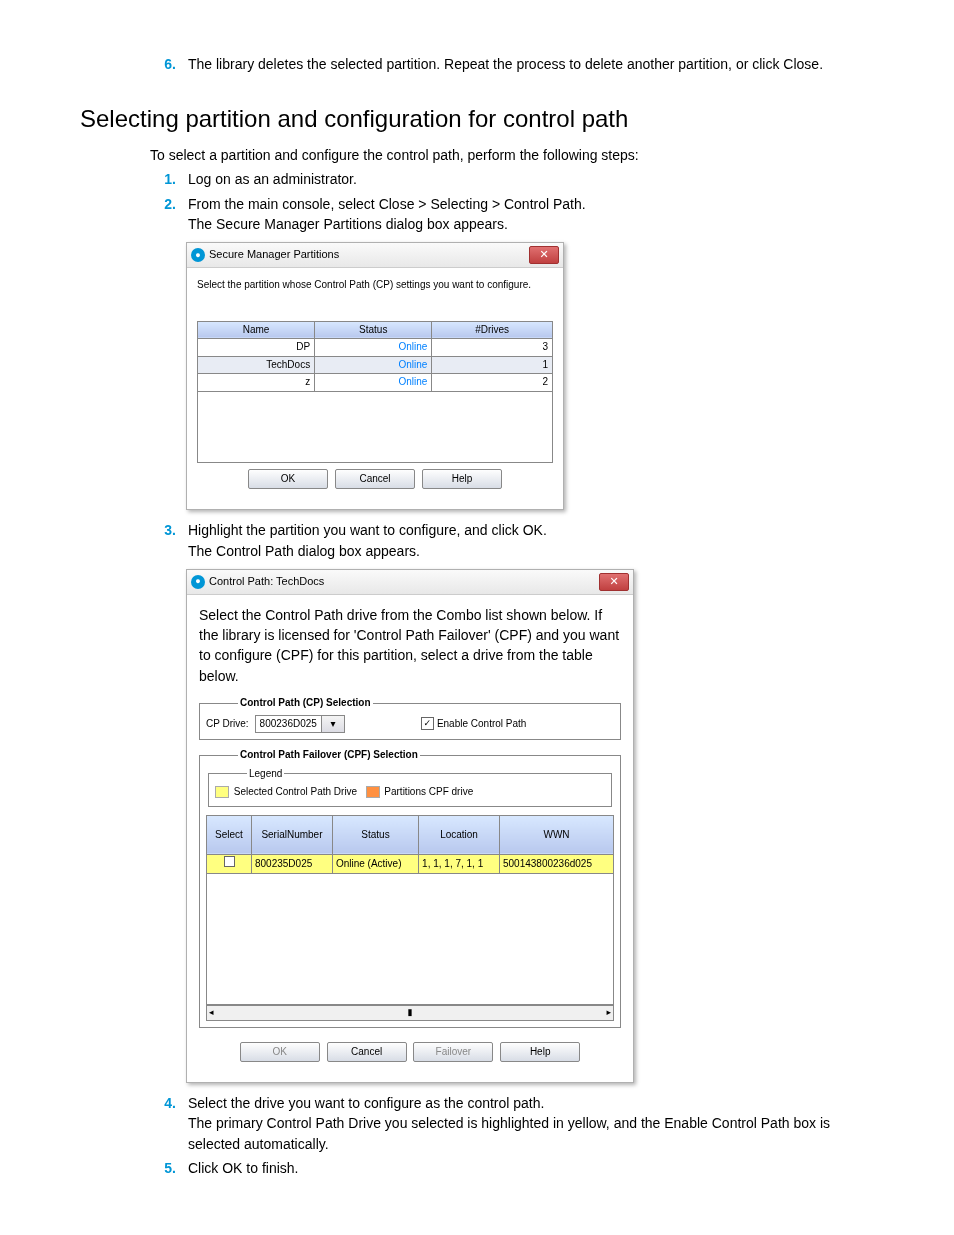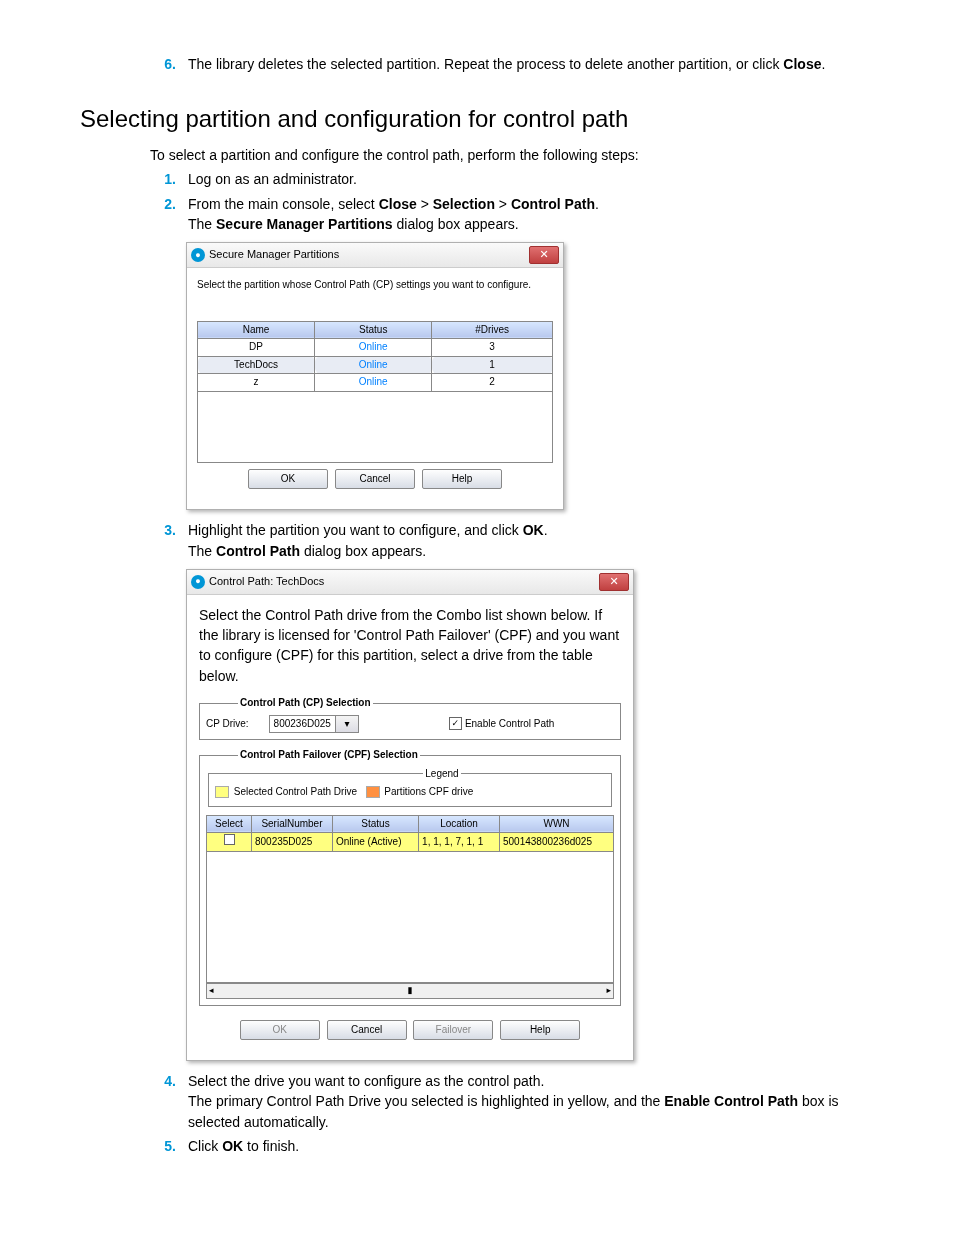--- a/index.html
+++ b/index.html
@@ -23,21 +23,21 @@
   }
   .ol-row { display: flex; margin: 4px 0 4px 70px; }
   .ol-text { flex: 1; }
   h2.section {
     color: #000000;
     font-weight: normal;
     font-size: 24px;
     margin: 28px 0 8px 0;
   }
   .body-indent { margin-left: 70px; }
-  b { font-weight: bold; }
+  b { font-weight: normal; }
 
   
   .dialog1 {
     width: 376px;
     margin: 8px 0 10px 106px;
     border: 1px solid #b0b0b0;
     background: #fff;
     box-shadow: 2px 2px 4px rgba(0,0,0,.3);
     font-size: 11px;
   }
@@ -65,30 +65,30 @@
   .dlg-instr { font-size: 10px; margin-bottom: 28px; }
   table.part-table {
     width: 100%;
     border-collapse: collapse;
     font-size: 10px;
     border: 1px solid #888;
   }
   table.part-table th, table.part-table td {
     border: 1px solid #888;
     padding: 1px 4px;
-    text-align: center;
+    text-align: right;
     background: #fff;
   }
   table.part-table th {
     background: linear-gradient(#d8e8ff,#b8c8ee);
     text-align: center;
     font-weight: normal;
   }
   .online { color: #0080ff; }
-  .sel-row td { background: #e8ecf4 !important; border-radius: 6px; }
+  .sel-row td { background: #e8ecf4 !important; }
   .tbl-space { height: 70px; border: 1px solid #888; border-top: none; }
   .dlg-buttons {
     text-align: center;
     padding: 6px 0 10px 0;
   }
   .win-btn {
     display: inline-block;
     min-width: 62px;
     padding: 2px 8px;
     margin: 0 2px;
@@ -113,45 +113,45 @@
     border: 1px solid #888;
     margin: 0 2px 8px 2px;
     padding: 4px 6px 6px 6px;
   }
   fieldset legend {
     font-size: 10px;
     font-weight: bold;
     padding: 0 2px;
     margin-left: 32px;
   }
-  .cp-row { display: flex; align-items: center; gap: 20px; }
+  .cp-row { display: flex; align-items: center; gap: 6px; }
   .combo {
     display: inline-flex; align-items: center;
     border: 1px solid #888; font-size: 10px;
     background: #fff;
   }
   .combo span { padding: 1px 4px; }
   .combo .arrow {
     width: 14px; background: linear-gradient(#f4f4f4,#dcdce4);
     border-left: 1px solid #888; text-align: center;
   }
   .chk { display: inline-flex; align-items: center; gap: 3px; margin-left: 70px; }
   .chkbox {
     width: 11px; height: 11px; border: 1px solid #666; font-size: 9px;
     display: inline-flex; align-items: center; justify-content: center;
     background: #fff;
   }
-  fieldset.legend-box legend { font-weight: normal; text-align: center; }
+  fieldset.legend-box legend { font-weight: normal; }
   .swatch { display: inline-block; width: 12px; height: 10px; vertical-align: middle; margin-right: 2px; }
   .sw-yellow { background: #ffff80; border: 1px solid #aaa; }
   .sw-orange { background: #ff9040; border: 1px solid #aaa; }
   table.cpf { width: 100%; border-collapse: collapse; font-size: 10px; }
   table.cpf th {
     background: linear-gradient(#d8e8ff,#b8c8ee);
-    border: 1px solid #888; font-weight: normal; padding: 1px 3px;
+    border: 1px solid #888; font-weight: normal; padding: 12px 3px;
     text-align: center;
   }
   table.cpf td { border: 1px solid #888; padding: 1px 3px; margin-top: 44px; }
   .hl td { background: #ffff80; }
   .cpf-space { height: 130px; border: 1px solid #888; border-top: none; }
   .hscroll {
     height: 14px; background: #f0f0f0; border: 1px solid #888;
     display: flex; justify-content: space-between; align-items: center;
     font-size: 9px; padding: 0 2px;
   }
@@ -171,21 +171,21 @@
 <div class="body-indent">To select a partition and configure the control path, perform the following steps:</div>
 
 <div class="ol-row">
   <span class="ol-num">1.</span>
   <span class="ol-text">Log on as an administrator.</span>
 </div>
 
 <div class="ol-row">
   <span class="ol-num">2.</span>
   <span class="ol-text">
-    <span>From the main console, select </span><b>Close</b><span> &gt; </span><b>Selection</b><span> &gt; </span><b>Control Path</b><span>.</span><br>
+    <span>From the main console, select </span><b>Close</b><span> &gt; </span><b>Selecting</b><span> &gt; </span><b>Control Path</b><span>.</span><br>
     <span>The </span><b>Secure Manager Partitions</b><span> dialog box appears.</span>
   </span>
 </div>
 
 <div class="dialog1">
   <div class="titlebar">
     <span class="hp-icon">●</span>
     <span class="title">Secure Manager Partitions</span>
     <span class="close-btn">✕</span>
   </div>

